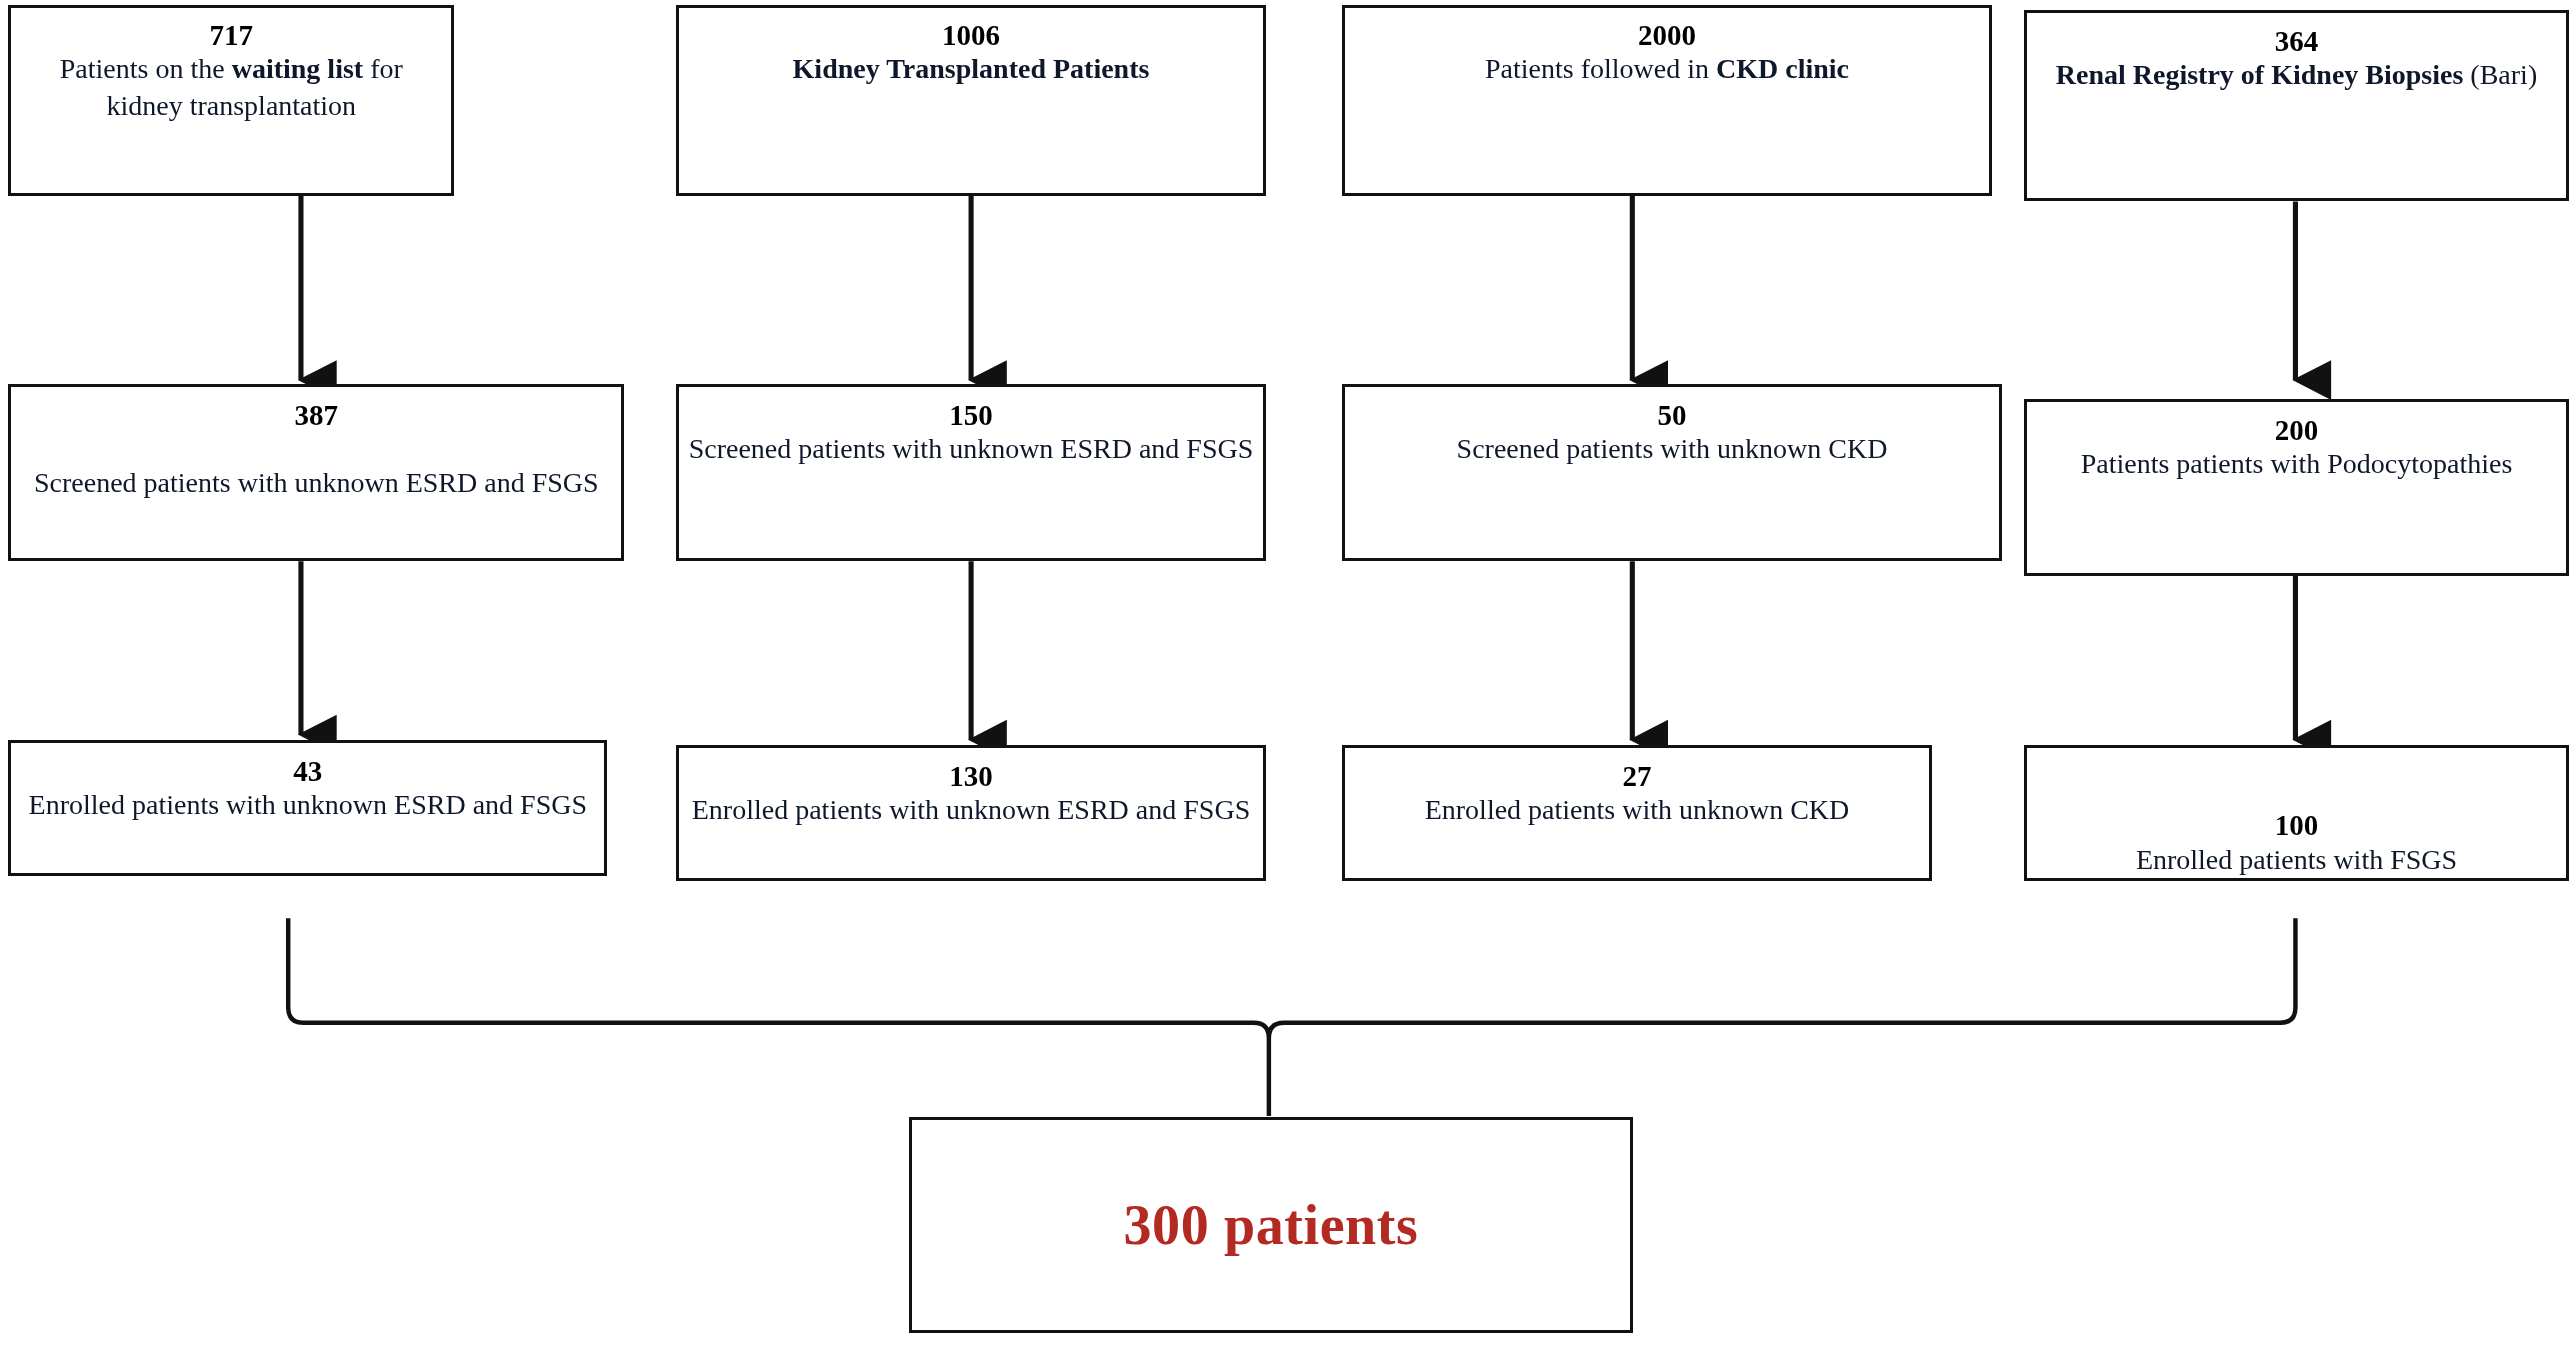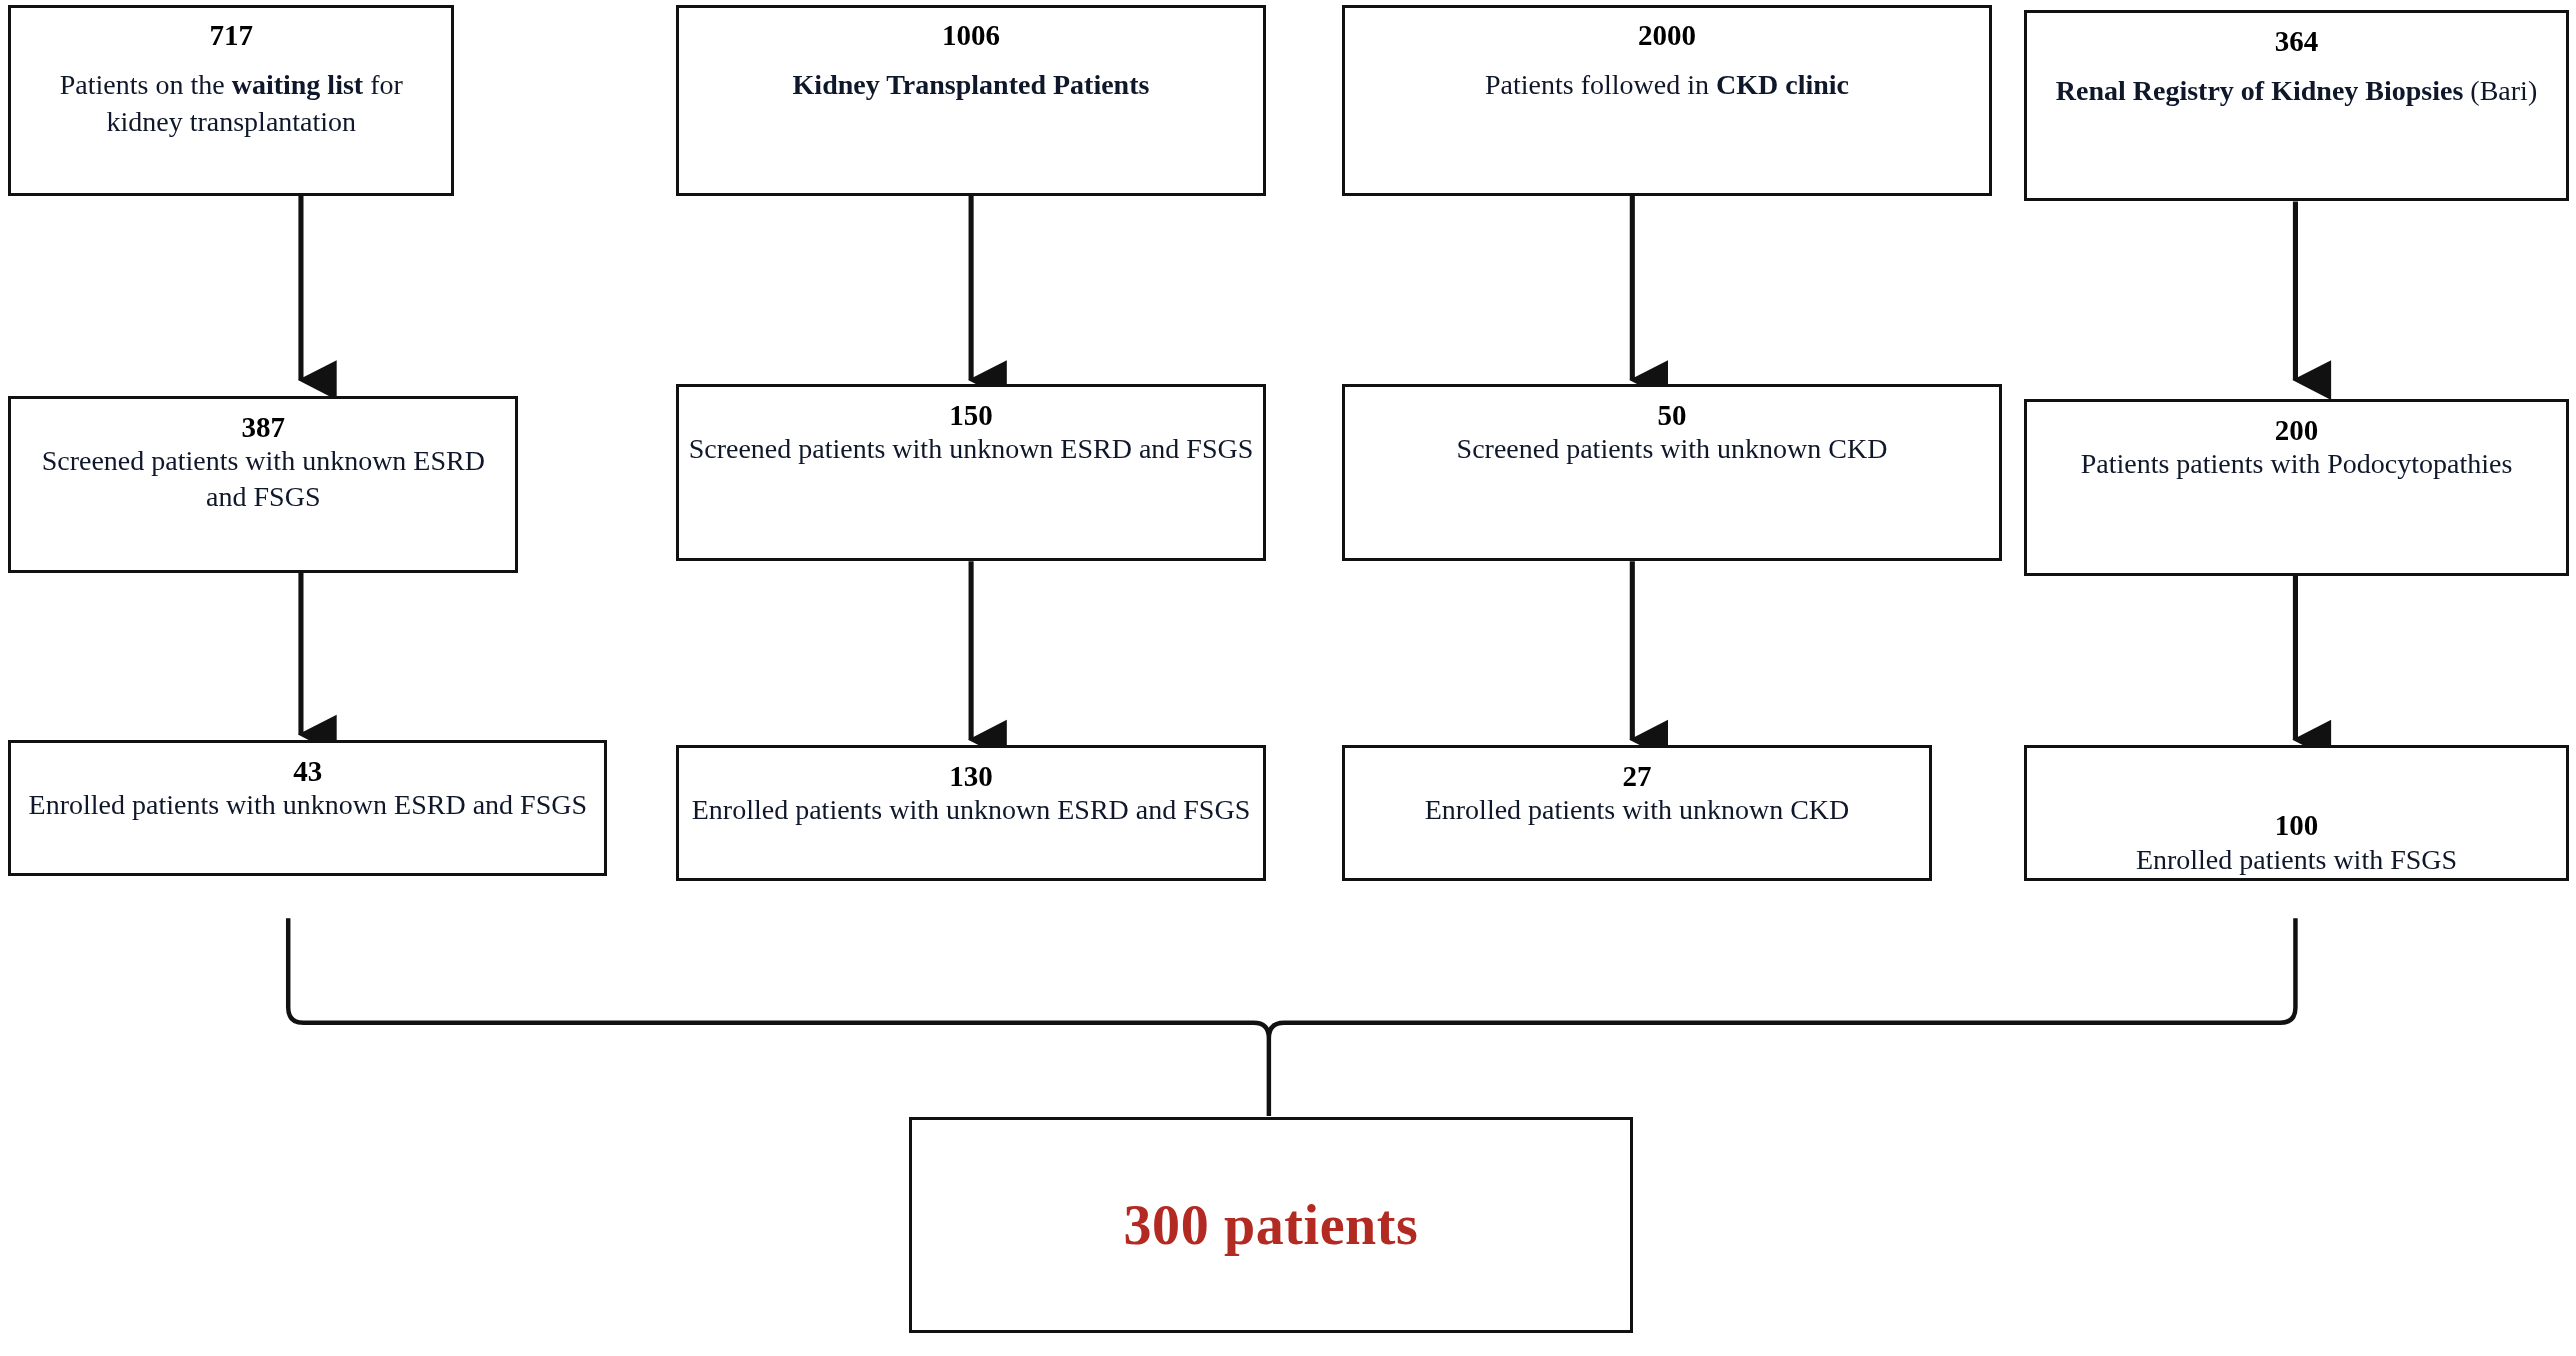--- a/index.html
+++ b/index.html
@@ -31,21 +31,21 @@
   .node .desc{
     font-size:28px;
     line-height:1.30;
     color:#0f172a;
     text-align:center;
     padding:0 9px;
   }
   .node .desc b{font-weight:bold;}
 
   
-  .r1{height:191px;padding-top:11.5px;gap:16px;}
+  .r1{height:191px;padding-top:11.5px;}
   
   .r2{height:177px;padding-top:11.5px;}
   
   .r3{height:136px;padding-top:11.5px;}
 
   .final{
     position:absolute;
     box-sizing:border-box;
     background:#ffffff;
     border:3.2px solid #111111;
@@ -98,21 +98,21 @@
   <div class="node r1" style="left:1342px;top:4.5px;width:650px;">
     <div class="count">2000</div>
     <div class="desc"><span>Patients followed in </span><b>CKD clinic</b><span></span></div>
   </div>
 
   <div class="node r1" style="left:2024px;top:10.2px;width:545px;">
     <div class="count">364</div>
     <div class="desc"><span></span><b>Renal Registry of  Kidney Biopsies</b><span> (Bari)</span></div>
   </div>
 
-  <div class="node r2" style="left:8.3px;top:396px;width:510px;">
+  <div class="node r2" style="left:8.3px;top:384px;width:616px;gap:34px;">
     <div class="count">387</div>
     <div class="desc">Screened patients with unknown ESRD and FSGS</div>
   </div>
 
   <div class="node r2" style="left:676px;top:384px;width:590px;">
     <div class="count">150</div>
     <div class="desc">Screened patients with unknown ESRD and FSGS</div>
   </div>
 
   <div class="node r2" style="left:1342px;top:384px;width:660px;font-family:Liberation Serif, serif;">

